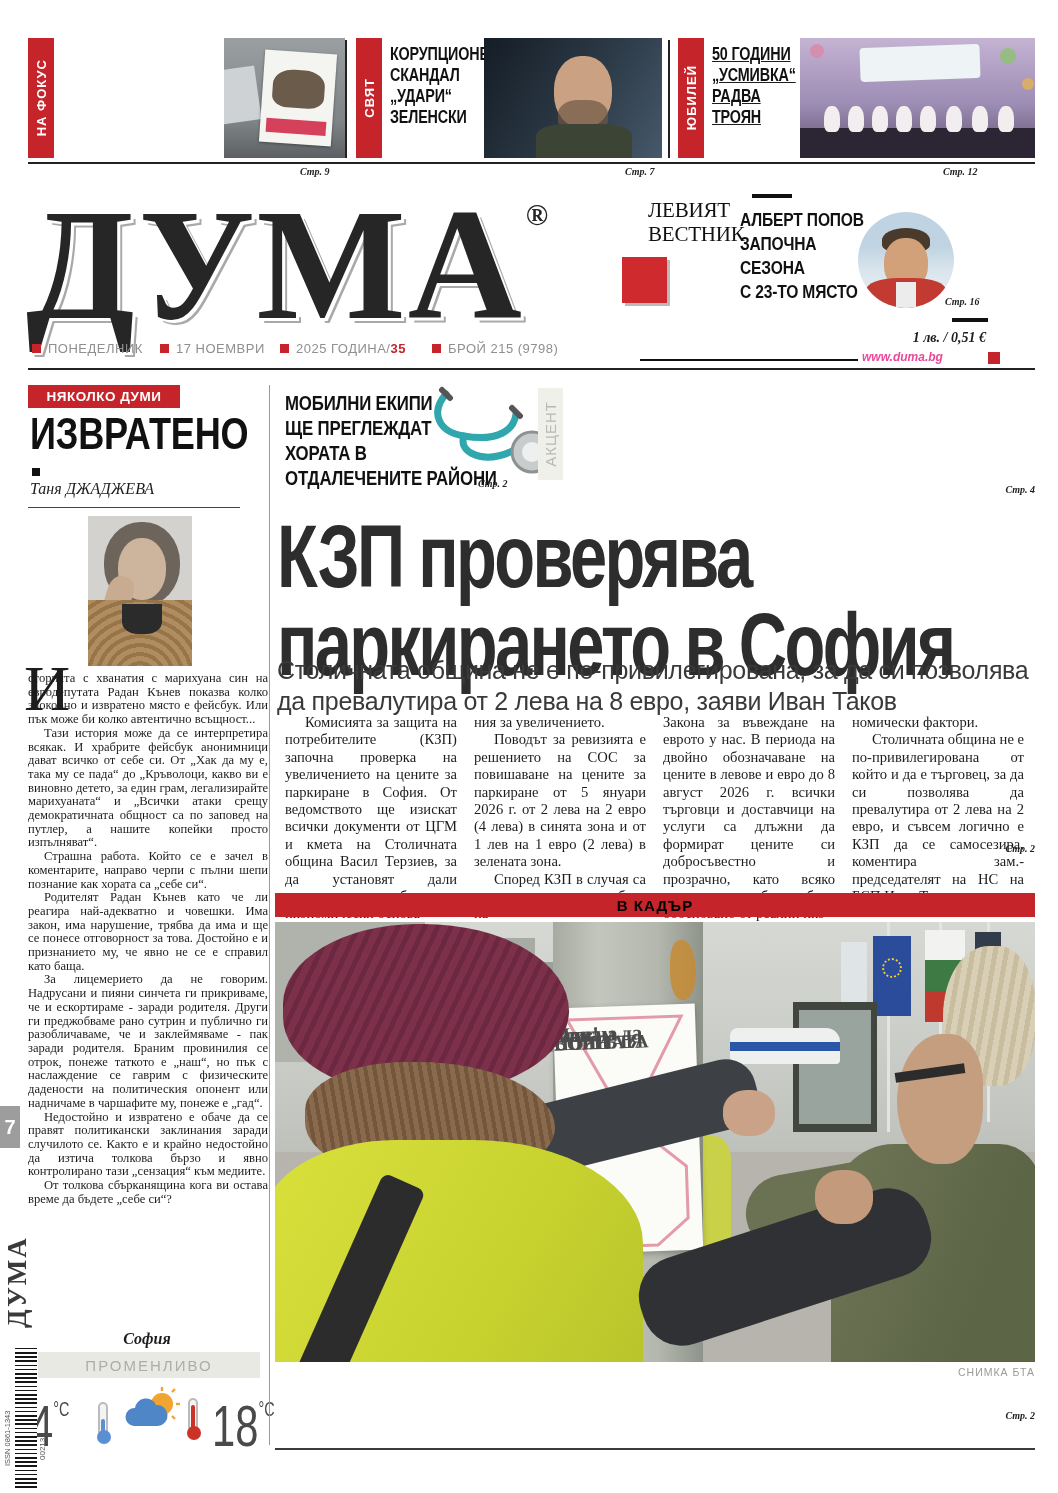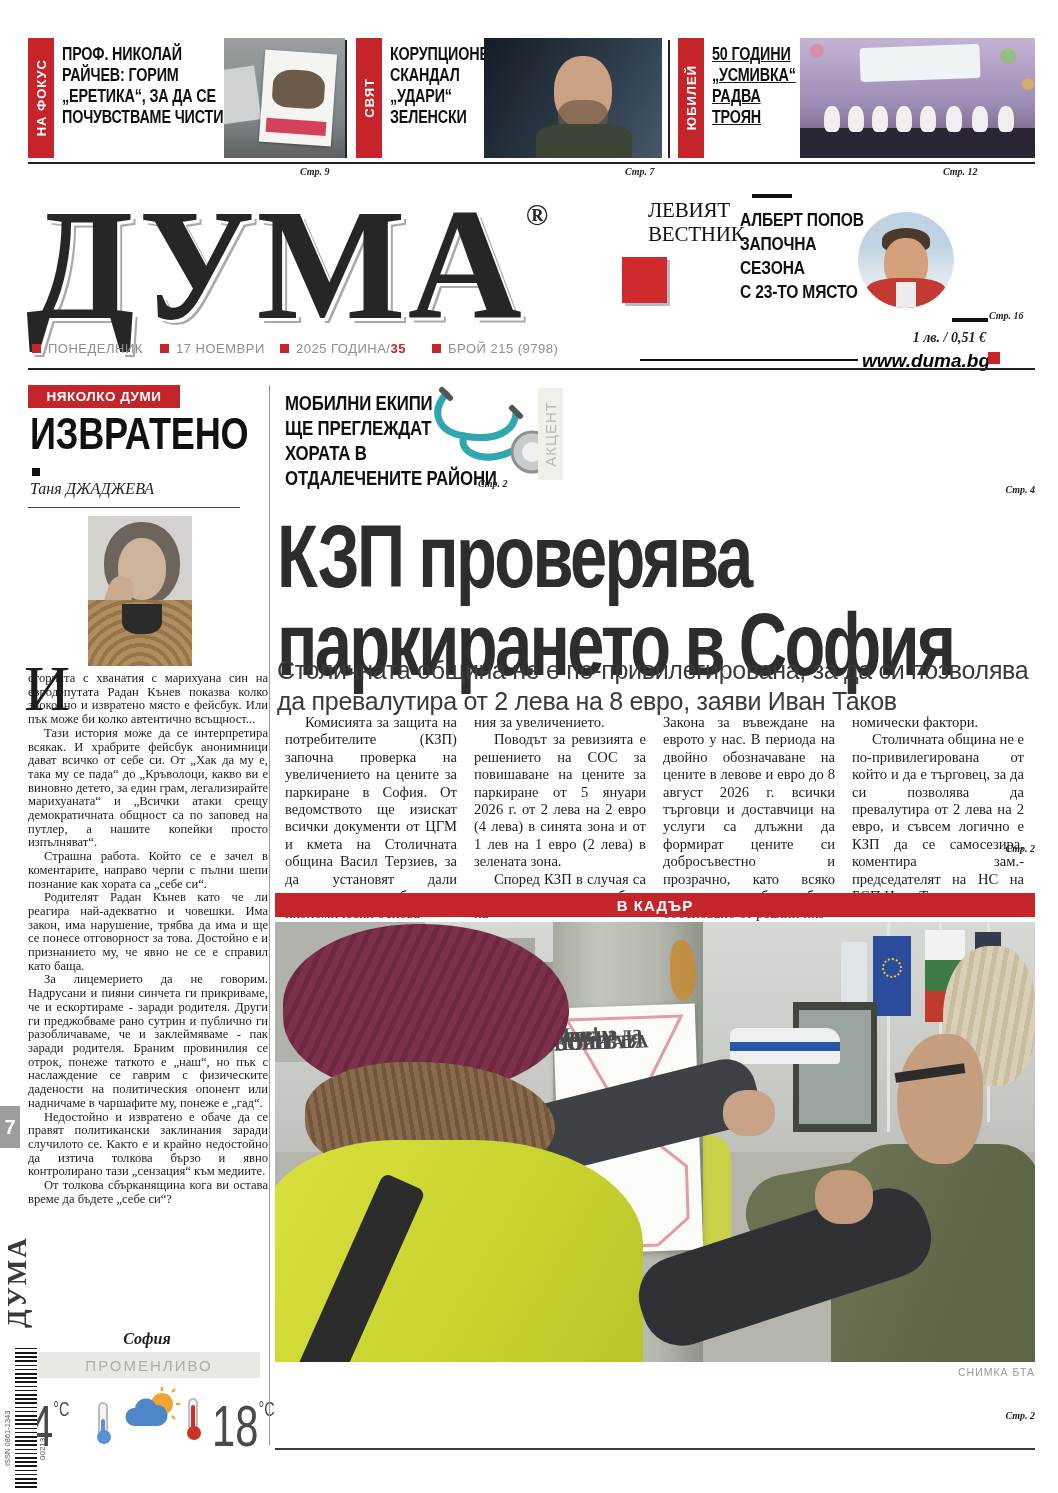--- a/index.html
+++ b/index.html
@@ -37,21 +37,21 @@
   #popov-title{left:740px;top:208px;}
   #popov-title p{font-size:19px;line-height:24px;}
   #popov-photo{left:858px;top:212px;width:96px;height:96px;border-radius:50%;overflow:hidden;
         background:linear-gradient(180deg,#bfd3e2 0 35%,#d9e4ec 60%,#eef2f5);}
   
   .dl-item{position:absolute;top:341px;font-family:var(--sans);font-size:13px;color:#8f8f8f;letter-spacing:.5px;white-space:nowrap;}
   .dl-item .sq{display:inline-block;width:9px;height:9px;background:var(--red);margin-right:7px;}
   .dl-red{color:var(--red);font-weight:700;}
   #price{right:72px;top:330px;font-style:italic;font-weight:700;font-size:14px;}
   #site-line{left:640px;top:359px;width:218px;height:2px;background:#111;}
-  #website{left:862px;top:350px;font-family:var(--sans);font-weight:700;font-size:19px;font-style:italic;color:#000000;}
+  #website{left:862px;top:350px;font-family:var(--sans);font-weight:700;font-size:12px;font-style:italic;color:#ec4899;}
   #site-sq{left:988px;top:352px;width:12px;height:12px;background:var(--red);}
   
   #badge{left:28px;top:385px;width:152px;height:23px;background:var(--red);color:#fff;
         font-family:var(--sans);font-weight:700;font-size:13.5px;display:flex;align-items:center;justify-content:center;letter-spacing:.5px;}
   #op-title{left:30px;top:412px;font-size:44px;line-height:1;}
   #op-bullet{left:32px;top:468px;width:8px;height:8px;background:#111;}
   #op-author{left:30px;top:480px;font-style:italic;font-size:16px;}
   #op-rule{left:28px;top:507px;width:212px;height:1px;background:#444;}
   #op-photo{left:88px;top:516px;width:104px;height:150px;background:#d8d8d6;overflow:hidden;}
   #op-text{left:28px;top:672px;width:240px;}
@@ -93,21 +93,21 @@
   
   .hline{position:absolute;left:277px;font-family:var(--sans);font-weight:800;font-size:76px;
         color:#2d2d2d;transform:scale(.88,1.16);transform-origin:0 0;white-space:nowrap;letter-spacing:-3px;}
   #subhead{left:277px;top:655px;width:760px;font-family:var(--sans);font-size:25px;line-height:31px;color:#3a3a3a;letter-spacing:-.3px;}
   #cols{left:285px;top:714px;width:750px;display:flex;gap:17px;}
   #cols .col{width:172px;}
   #cols p{font-size:14.6px;line-height:17.4px;text-align:justify;text-indent:20px;}
   #cols p.noindent{text-indent:0;}
   #art-page{left:940px;top:843px;width:95px;text-align:right;}
   
-  #vkadar{left:275px;top:893px;width:760px;height:24px;background:var(--red);color:#ffffff;
+  #vkadar{left:275px;top:893px;width:760px;height:24px;background:var(--red);color:#000000;
         font-family:var(--sans);font-weight:700;font-size:15px;display:flex;align-items:center;justify-content:center;letter-spacing:1px;}
   #photo{left:275px;top:922px;width:760px;height:440px;overflow:hidden;
         background:linear-gradient(180deg,#d6d8d4 0,#c3c6c0 45%,#adb1a9 75%,#a3a79f);}
   #photo *{position:absolute;}
   .bldg{background:#b0b3ab;}
   #pole{left:278px;top:0;width:150px;height:440px;
         background:linear-gradient(90deg,#a6aaa0,#c2c6bc 30%,#b3b7ad 70%,#8f948a);}
   #rust{left:395px;top:18px;width:26px;height:60px;background:#c98a2e;border-radius:40% 60% 50% 50%;opacity:.8;}
   #sign{left:282px;top:84px;width:142px;height:246px;background:#fbfbf7;transform:rotate(-2deg);
         box-shadow:0 2px 6px rgba(0,0,0,.25);}
@@ -191,26 +191,20 @@
 </style>
 </head>
 <body>
 
 <div id="page">
 
   <div class="teaser" style="left:28px;width:317px;">
     <div class="tag">
         <span>НА ФОКУС</span>
       </div>
-    <div class="t-head cond" style="left:34px;width:175px;">
-        <p>ПРОФ. НИКОЛАЙ</p>
-        <p>РАЙЧЕВ: ГОРИМ</p>
-        <p>„ЕРЕТИКА“, ЗА ДА СЕ</p>
-        <p>ПОЧУВСТВАМЕ ЧИСТИ</p>
-      </div>
     <div class="t-photo ph1" style="left:196px;width:121px;">
       <div class="card2"></div>
         <div class="card">
           <div class="dog"></div>
           <div class="band"></div>
         </div>
     </div>
   </div>
   <div class="rule" style="left:345px;top:40px;width:2px;height:118px;"></div>
   <div class="teaser" style="left:356px;width:306px;">
@@ -275,21 +269,21 @@
       <p>СЕЗОНА</p>
       <p>С 23-ТО МЯСТО</p>
     </div>
   <div class="abs" id="popov-photo">
     <div class="hr"></div>
       <div class="fce"></div>
       <div class="jkt">
         <i></i>
       </div>
   </div>
-  <div class="abs pref" style="left:945px;top:310px;margin-left:44px;">Стр. 16</div>
+  <div class="abs pref" style="left:945px;top:296px;">Стр. 16</div>
   <div class="dash" style="left:952px;top:318px;width:36px;"></div>
 
   <div class="dl-item" style="left:32px;"><span class="sq"></span><span>ПОНЕДЕЛНИК</span></div>
   <div class="dl-item" style="left:160px;"><span class="sq"></span><span>17 НОЕМВРИ</span></div>
   <div class="dl-item" style="left:280px;"><span class="sq"></span><span>2025 ГОДИНА/</span><span class="dl-red">35</span></div>
   <div class="dl-item" style="left:432px;"><span class="sq"></span><span>БРОЙ 215 (9798)</span></div>
   <div class="abs" id="price">1 лв. / 0,51 €</div>
   <div class="abs" id="site-line"></div>
   <div class="abs" id="website">www.duma.bg</div>
   <div class="abs" id="site-sq"></div>

